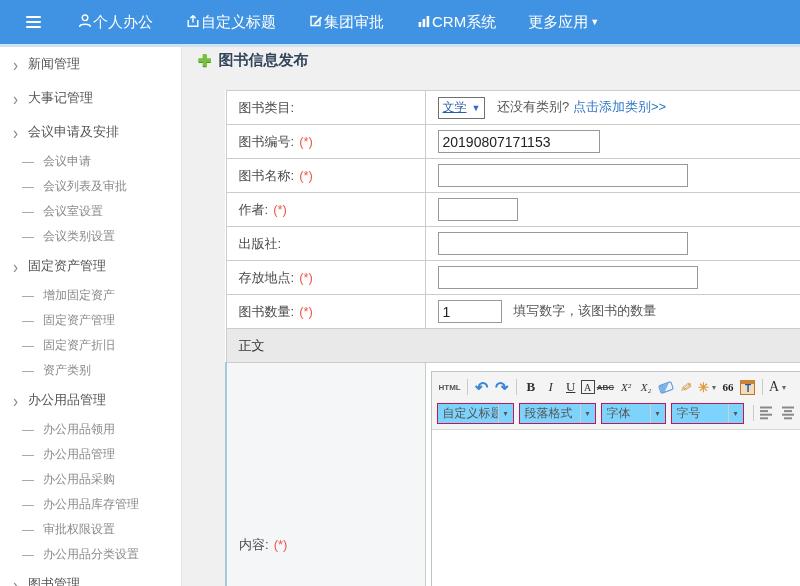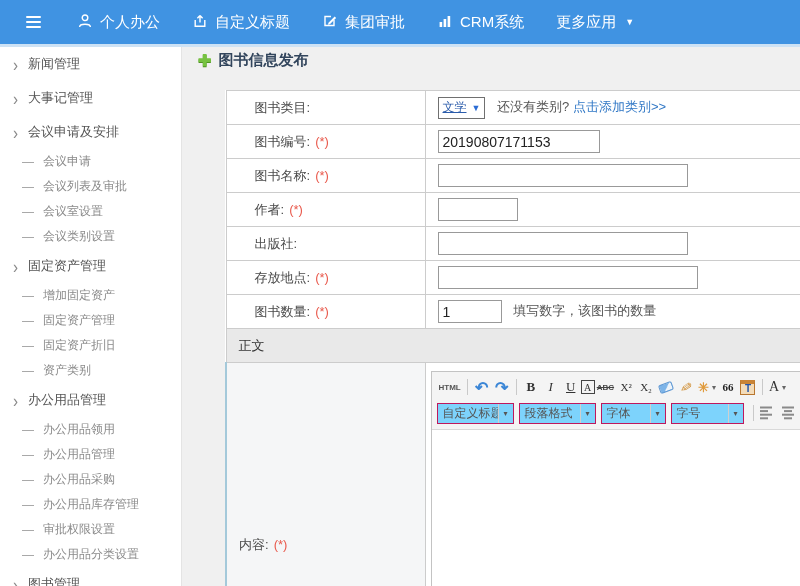--- a/index.html
+++ b/index.html
@@ -6,21 +6,21 @@
   html,body { width:800px; height:586px; overflow:hidden; }
   body { position:relative; background:#f0f0f0; font-family:"Liberation Sans",sans-serif; }
 
   
   .header { position:absolute; top:0; left:0; width:800px; height:44px; background:#4093e2;
             color:#fff; display:flex; align-items:center; z-index:5; }
   .logo { width:182px; padding-left:10px; font-size:15px; white-space:nowrap; }
   .hamburger { display:flex; flex-direction:column; gap:3px; margin:0 0 0 26px; cursor:pointer; }
   .hamburger i { display:block; width:15px; height:2px; background:#fff; border-radius:1px; }
   .nav { display:flex; align-items:center; margin-left:36px; }
-  .nav-item { display:flex; align-items:center; gap:7px; font-size:15px; margin-right:32px;
+  .nav-item { display:flex; align-items:center; font-size:15px; margin-right:32px;
               cursor:pointer; white-space:nowrap; }
   .nav-caret { font-size:9px; margin-left:2px; }
 
   .header-strip { position:absolute; top:44px; left:0; width:800px; height:3px; background:#cde2f5; }
 
   
   .sidebar { position:absolute; top:47px; left:0; width:182px; height:539px; background:#fff;
              border-right:1px solid #e4e4e4; overflow:hidden; }
   .side-top { height:34px; display:flex; align-items:center; padding-left:13px; font-size:13px;
               color:#555; cursor:pointer; white-space:nowrap; }
@@ -32,21 +32,21 @@
 
   
   .page-title { position:absolute; left:198px; top:51px; display:flex; align-items:center; gap:7px; }
   .plus-icon { color:#76c240; font-size:16px; font-weight:bold; line-height:1;
                text-shadow:0 1px 0 #4e9122; }
   .title-text { font-size:15px; font-weight:bold; color:#32455c; }
 
   table.form-table { position:absolute; left:225px; top:90px; width:700px; border-collapse:collapse;
                      background:#fff; table-layout:fixed; }
   .form-table td { border:1px solid #cccccc; font-size:13px; color:#4a4a4a; vertical-align:middle; }
-  td.lbl { width:199px; padding-left:28px; height:34px; }
+  td.lbl { width:199px; padding-left:12px; height:34px; }
   td.val { padding-left:12px; }
   .req { color:#e9594c; margin-left:5px; }
   .inp { height:23px; border:1px solid #999; padding:0 4px; font-size:14px; color:#222;
          font-family:"Liberation Sans",sans-serif; background:#fff; vertical-align:middle; }
   .w-bookno { width:162px; } .w-name { width:250px; } .w-author { width:80px; }
   .w-pub { width:250px; } .w-loc { width:260px; } .w-qty { width:64px; }
   .hint { font-size:13px; color:#555; margin-left:8px; }
   .link { font-size:13px; color:#3178c6; cursor:pointer; text-decoration:none; }
   .sel { display:inline-flex; align-items:center; border:1px solid #707070; height:22px;
          padding:0 4px; background:#fff; cursor:pointer; vertical-align:middle; }
@@ -69,21 +69,21 @@
             justify-content:center; font-size:13px; color:#333; cursor:pointer; padding:0 2px; }
   .tb-sep { width:1px; height:16px; background:#c9c9c9; margin:0 4px; }
   .s-html { font-size:8px; font-weight:bold; color:#555; letter-spacing:0; }
   .s-blue { color:#3b86d6; font-size:16px; font-weight:bold; }
   .s-serif { font-family:"Liberation Serif",serif; }
   .s-bold { font-weight:bold; } .s-italic { font-style:italic; }
   .s-underline { text-decoration:underline; }
   .s-boxed { border:1px solid #444; font-size:10px; height:14px; min-width:14px;
              font-family:"Liberation Serif",serif; }
   .s-strike { font-size:8px; text-decoration:line-through; font-weight:bold; color:#444; }
-  .s-small { font-size:11px; }
+  .s-small { font-size:11px; font-style:italic; }
   .s-quote { font-family:"Liberation Serif",serif; font-weight:bold; font-size:11px; color:#222; }
   .s-color { font-size:14px; }
   .tb-caret { font-size:8px; color:#666; margin-left:3px; }
   .icon-eraser-icon { display:inline-block; width:14px; height:9px; border:1px solid #5e97d2;
       border-radius:2px; background:linear-gradient(135deg,#7db4e8 55%,#eef4fa 55%);
       transform:rotate(-20deg); }
   .icon-brush-icon { display:inline-block; color:#d08f35; font-size:14px;
       transform:rotate(100deg); line-height:1; }
   .icon-wand-icon { display:inline-block; color:#e09b3d; font-size:13px; font-weight:bold; }
   .icon-paste-icon { display:inline-flex; width:15px; height:15px; border:1px solid #b8762f;

